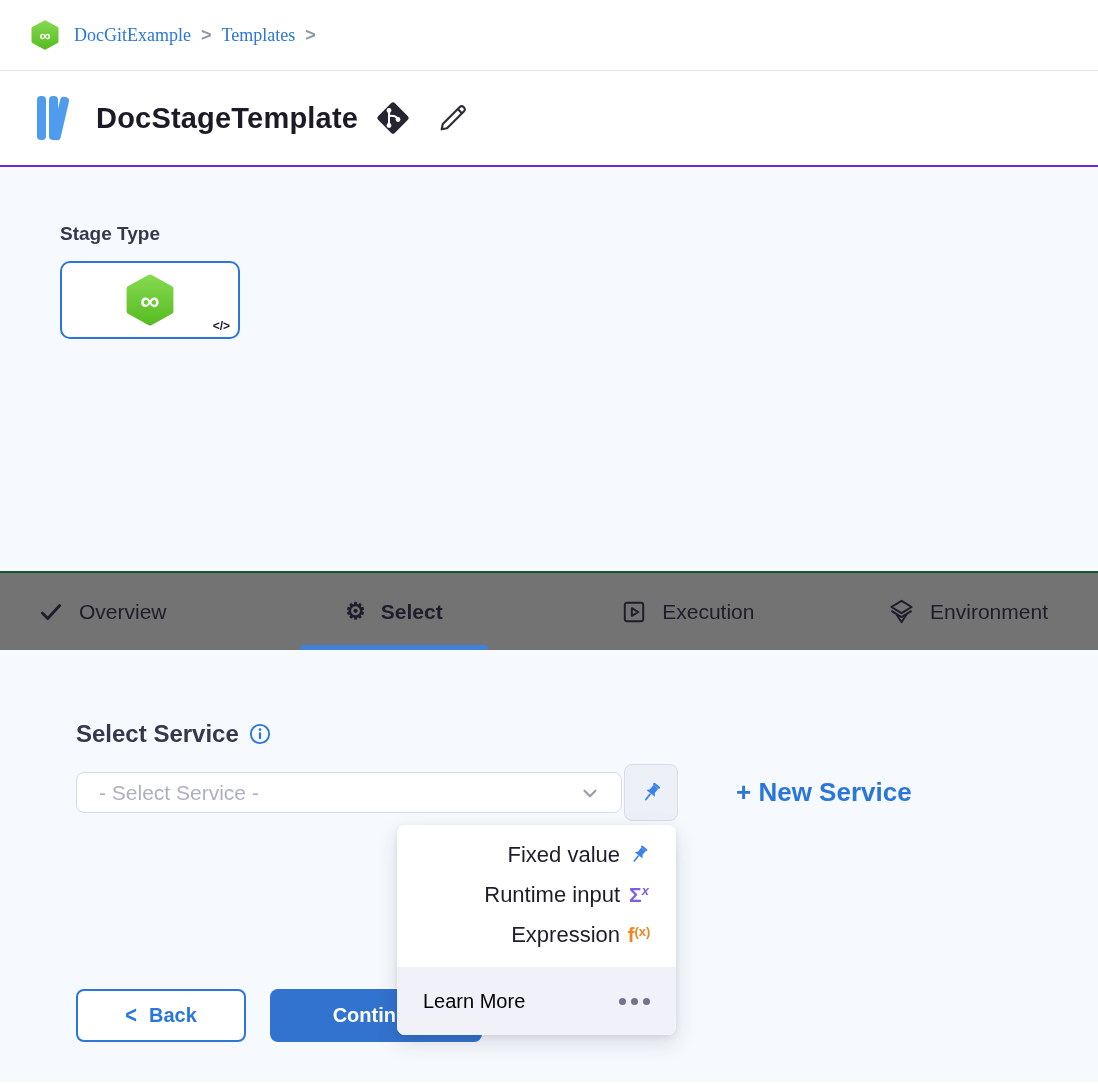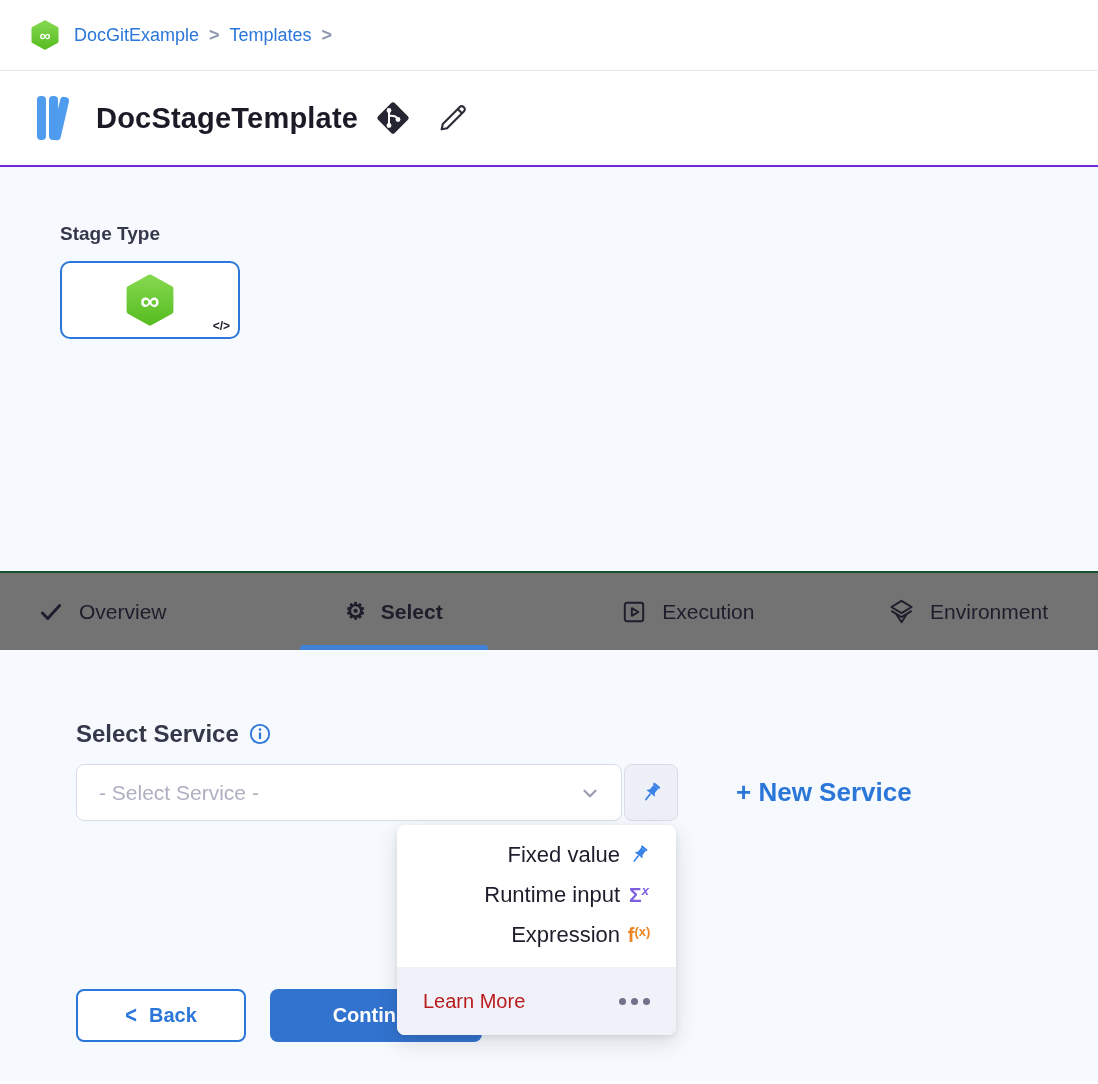--- a/index.html
+++ b/index.html
@@ -2,21 +2,21 @@
 <html><head>
 <meta charset="utf-8">
 <style>
   * { margin:0; padding:0; box-sizing:border-box; }
   body { font-family:"Liberation Sans", sans-serif; background:#fff; }
   .screen { position:relative; width:1098px; height:1084px; background:#fff; overflow:hidden; }
 
   
   .breadcrumb-bar { height:71px; display:flex; align-items:center; padding-left:30px;
     border-bottom:1px solid #e6e6ee; background:#fff; }
-  .crumb-link { color:#2b76d9; font-size:18px; font-weight:500; text-decoration:none; cursor:pointer; }
+  .crumb-link { color:#2b76d9; font-size:18px; font-weight:500; text-decoration:none; cursor:pointer;font-family:Liberation Serif, serif; }
   .crumb-sep { color:#8c97ab; font-size:18px; font-weight:600; margin:0 10px; }
   .hex-wrap { position:relative; display:inline-block; }
   .hex-sm { width:30px; height:30px; margin-right:14px; }
   .hex-lg { width:56px; height:52px; }
 
   
   .title-bar { height:96px; display:flex; align-items:center; padding-left:36px;
     border-bottom:2px solid #6d28d9; background:#fff; }
   .lib-icon { width:42px; height:48px; position:relative; margin-right:18px; }
   .lib-icon i { position:absolute; top:2px; width:9px; height:44px; background:#4f9bee; border-radius:4px; }
@@ -43,41 +43,41 @@
   .tab.active::after { content:""; position:absolute; left:0; right:0; bottom:0; height:5px;
     background:#3f82d8; border-radius:4px 4px 0 0; }
   .tab svg, .tab .uicon { flex:none; }
   .uicon { font-size:23px; line-height:1; color:#1d1d2c; }
 
   
   .content-section { position:relative; height:432px; background:#f6f9fd; }
   .field-label-row { display:flex; align-items:center; gap:10px; padding:70px 0 0 76px; }
   .field-label { font-size:24px; font-weight:600; color:#35374a; }
   .select-row { display:flex; align-items:center; margin:16px 0 0 76px; }
-  .select-box { width:546px; height:57px; background:#fff; border:1px solid #d9dbe8; border-radius:8px;
+  .select-box { width:546px; height:41px; background:#fff; border:1px solid #d9dbe8; border-radius:8px;
     display:flex; align-items:center; justify-content:space-between; padding:0 20px 0 22px; cursor:pointer; }
   .select-placeholder { color:#aeb0c2; font-size:21px; }
   .pin-button { width:54px; height:57px; margin-left:2px; background:#eef0f8; border:1px solid #d9dbe8;
     border-radius:8px; display:flex; align-items:center; justify-content:center; cursor:pointer; }
   .new-service { margin-left:58px; color:#2b76d9; font-size:26px; font-weight:700; cursor:pointer; }
 
   
   .value-menu { position:absolute; left:397px; top:175px; width:279px; background:#fff; border-radius:8px;
     box-shadow:0 8px 22px rgba(40,41,61,.14), 0 2px 6px rgba(0,0,0,.08); z-index:10; overflow:hidden; }
   .menu-items { padding:10px 0 12px; }
   .menu-item { display:flex; align-items:center; justify-content:flex-end; gap:4px;
     padding:7px 22px 7px 0; font-size:22px; color:#1d1d2c; cursor:pointer; }
   .menu-item .mi-icon { width:30px; display:flex; justify-content:center; }
   .sigma-glyph { color:#7d5fe0; font-size:21px; font-weight:600; }
   .sigma-glyph sup { font-size:13px; font-style:italic; }
   .fx-glyph { color:#ee8625; font-size:20px; font-weight:600; }
   .fx-glyph sub { font-size:13px; font-weight:700; }
   .menu-footer { height:68px; background:#f1f2f9; display:flex; align-items:center;
     justify-content:space-between; padding:0 26px; cursor:pointer; }
-  .learn-more { font-size:20px; color:#b91c1c; }
+  .learn-more { font-size:20px; color:#000000; }
   .dots { display:flex; gap:5px; }
   .dots i { width:7px; height:7px; border-radius:50%; background:#72738a; }
 
   
   .actions-row { position:absolute; left:76px; top:339px; display:flex; }
   .btn { height:53px; border-radius:8px; font-size:20px; font-weight:700; display:flex;
     align-items:center; justify-content:center; cursor:pointer; font-family:inherit; }
   .btn-back { width:170px; background:#fff; border:2px solid #2b76d9; color:#2b76d9; gap:12px; }
   .btn-back .chev { font-size:20px; font-weight:800; transform:scaleY(1.2); }
   .btn-continue { width:212px; margin-left:24px; background:#3273cf; border:none; color:#fff; z-index:1; }

